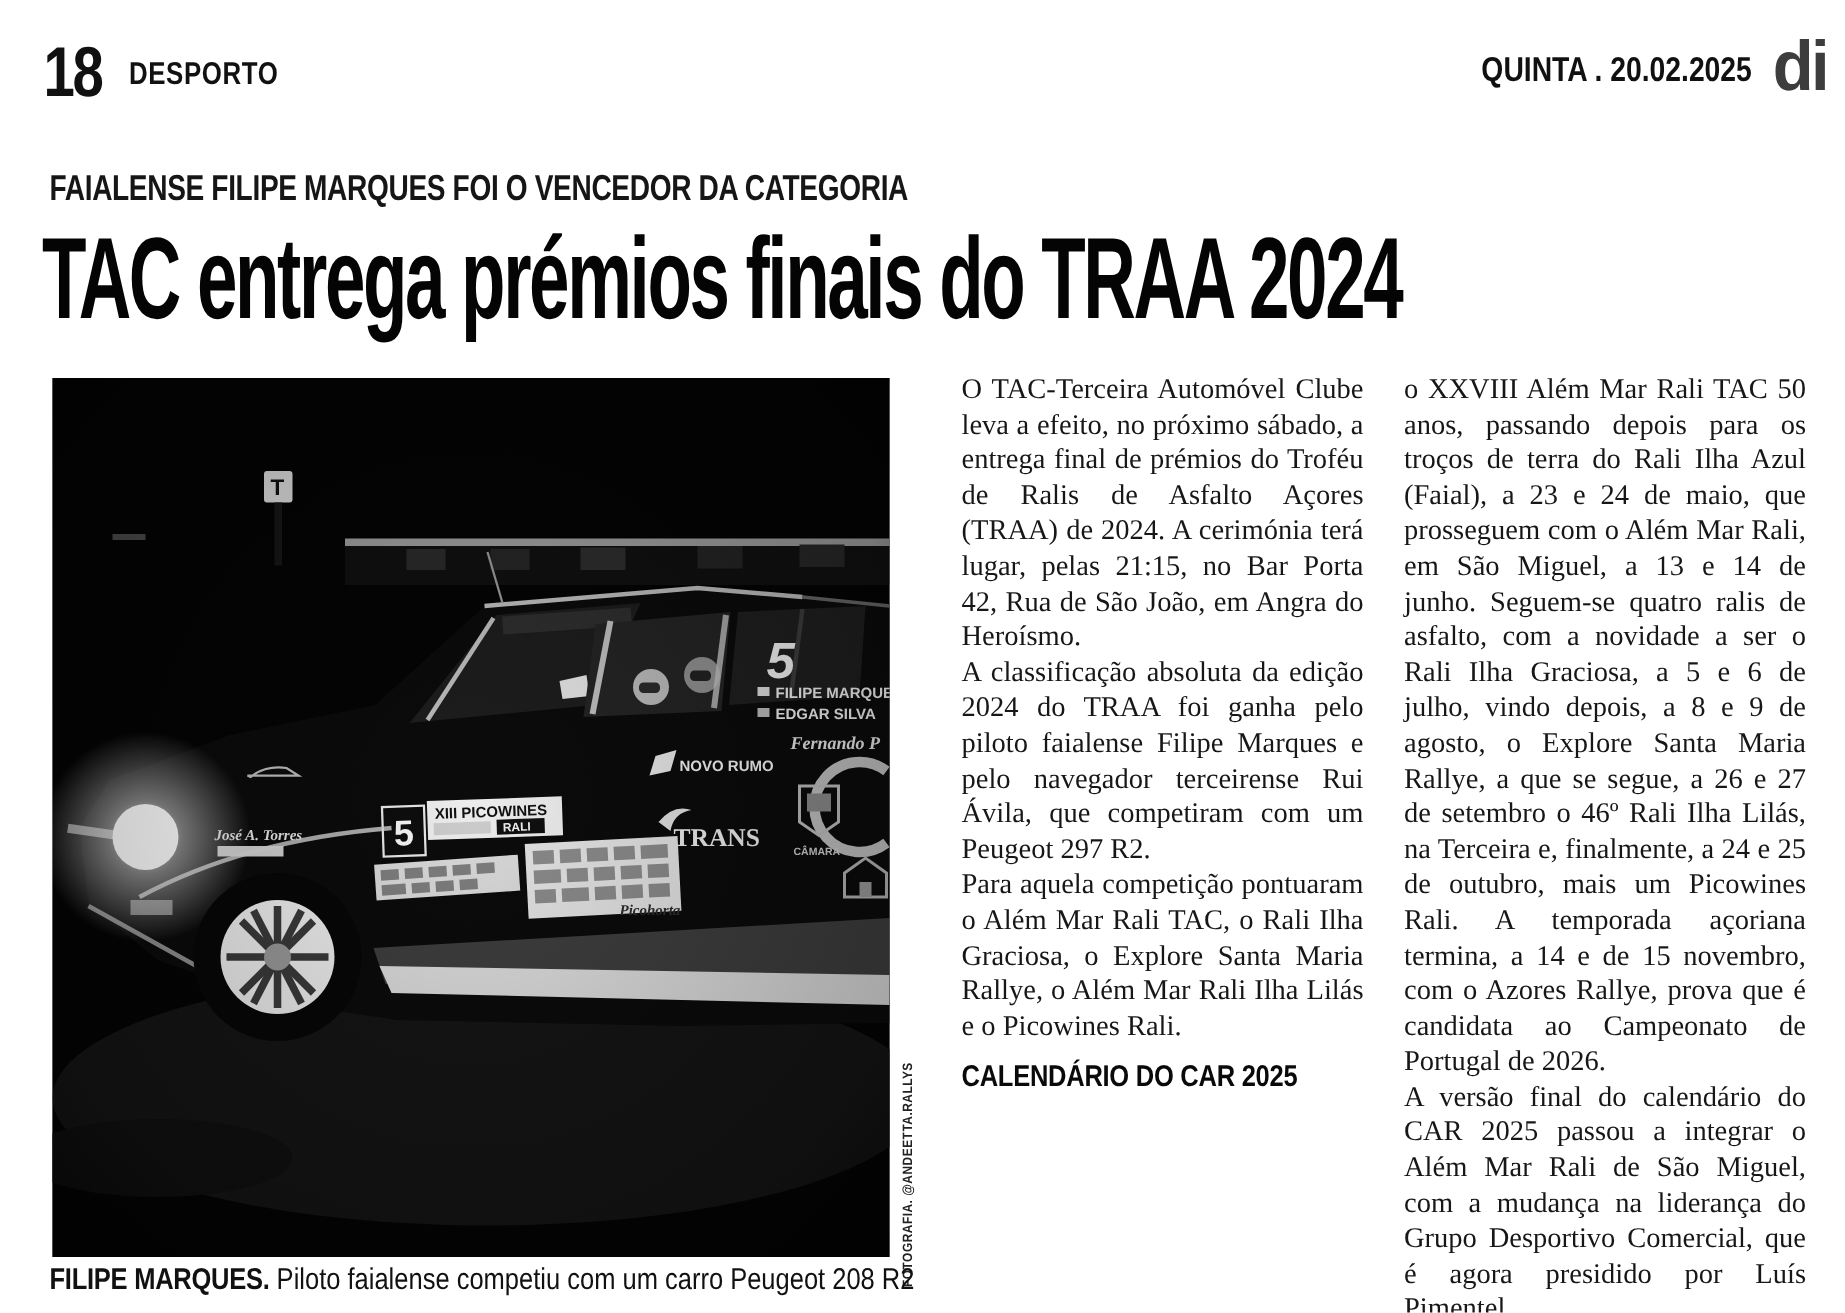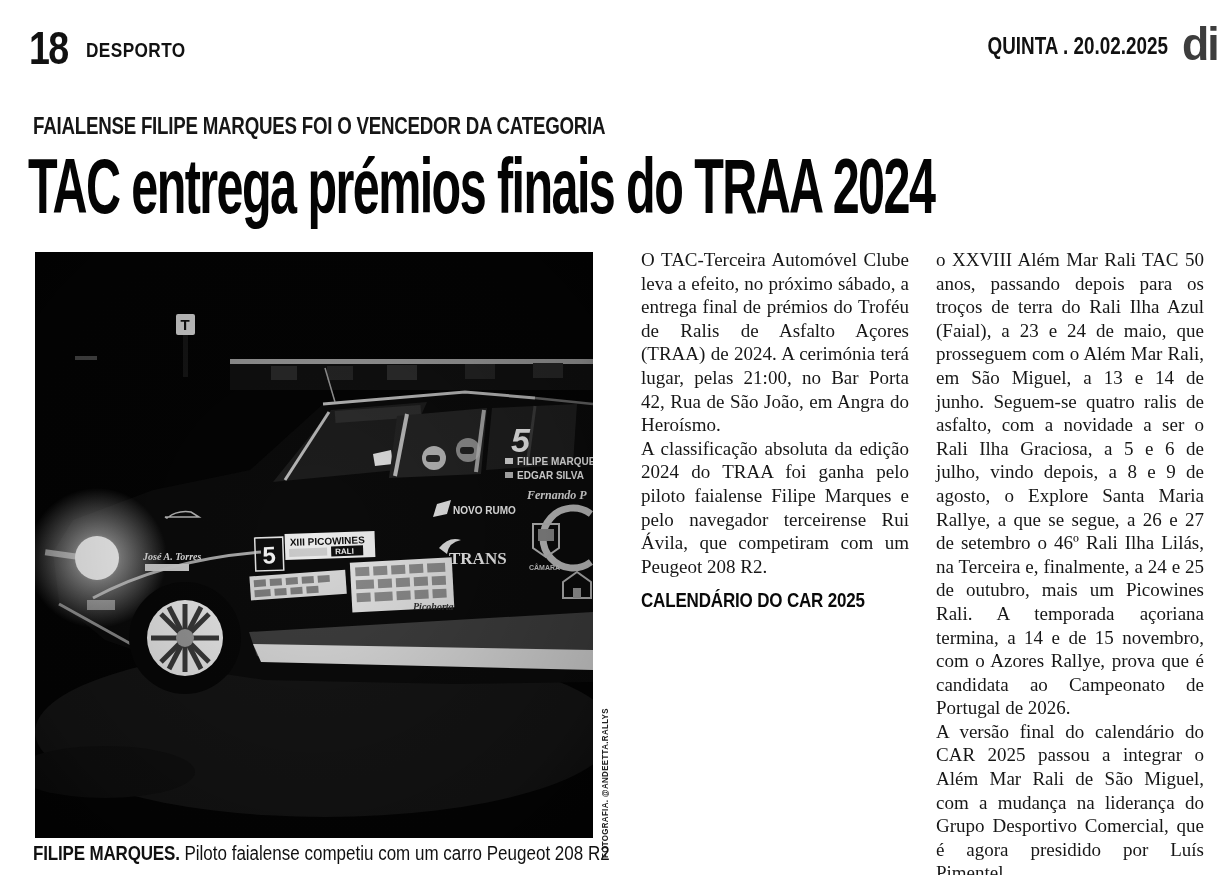--- a/index.html
+++ b/index.html
@@ -239,21 +239,22 @@
   </svg>
 </div>
 
 <div class="abs credit">FOTOGRAFIA. @ANDEETTA.RALLYS</div>
 
 <div class="abs cond caption">
   <b>FILIPE MARQUES.</b><span> Piloto faialense competiu com um carro Peugeot 208 R2</span>
 </div>
 
 <div class="col col1">
-  <p>O TAC-Terceira Automóvel Clube leva a efeito, no próximo sábado, a entrega final de prémios do Troféu de Ralis de Asfalto Açores (TRAA) de 2024. A cerimónia terá lugar, pelas 21:00, no Bar Porta 42, Rua de São João, em Angra do Heroísmo.</p>
-  <p>A classificação absoluta da edição 2024 do TRAA foi ganha pelo piloto faialense Filipe Marques e pelo navegador terceirense Rui Ávila, que competiram com um Peugeot 208 R2.</p>
+  <p>O TAC-Terceira Automóvel Clube leva a efeito, no próximo sábado, a entrega final de prémios do Troféu de Ralis de Asfalto Açores (TRAA) de 2024. A cerimónia terá lugar, pelas 21:15, no Bar Porta 42, Rua de São João, em Angra do Heroísmo.</p>
+  <p>A classificação absoluta da edição 2024 do TRAA foi ganha pelo piloto faialense Filipe Marques e pelo navegador terceirense Rui Ávila, que competiram com um Peugeot 297 R2.</p>
+  <p>Para aquela competição pontuaram o Além Mar Rali TAC, o Rali Ilha Graciosa, o Explore Santa Maria Rallye, o Além Mar Rali Ilha Lilás e o Picowines Rali.</p>
   <div class="subhead">CALENDÁRIO DO CAR 2025</div>
 </div>
 
 <div class="col col2">
   <p>o XXVIII Além Mar Rali TAC 50 anos, passando depois para os troços de terra do Rali Ilha Azul (Faial), a 23 e 24 de maio, que prosseguem com o Além Mar Rali, em São Miguel, a 13 e 14 de junho. Seguem-se quatro ralis de asfalto, com a novidade a ser o Rali Ilha Graciosa, a 5 e 6 de julho, vindo depois, a 8 e 9 de agosto, o Explore Santa Maria Rallye, a que se segue, a 26 e 27 de setembro o 46º Rali Ilha Lilás, na Terceira e, finalmente, a 24 e 25 de outubro, mais um Picowines Rali. A temporada açoriana termina, a 14 e de 15 novembro, com o Azores Rallye, prova que é candidata ao Campeonato de Portugal de 2026.</p>
   <p>A versão final do calendário do CAR 2025 passou a integrar o Além Mar Rali de São Miguel, com a mudança na liderança do Grupo Desportivo Comercial, que é agora presidido por Luís Pimentel.</p>
 </div>
 
 </body></html>

